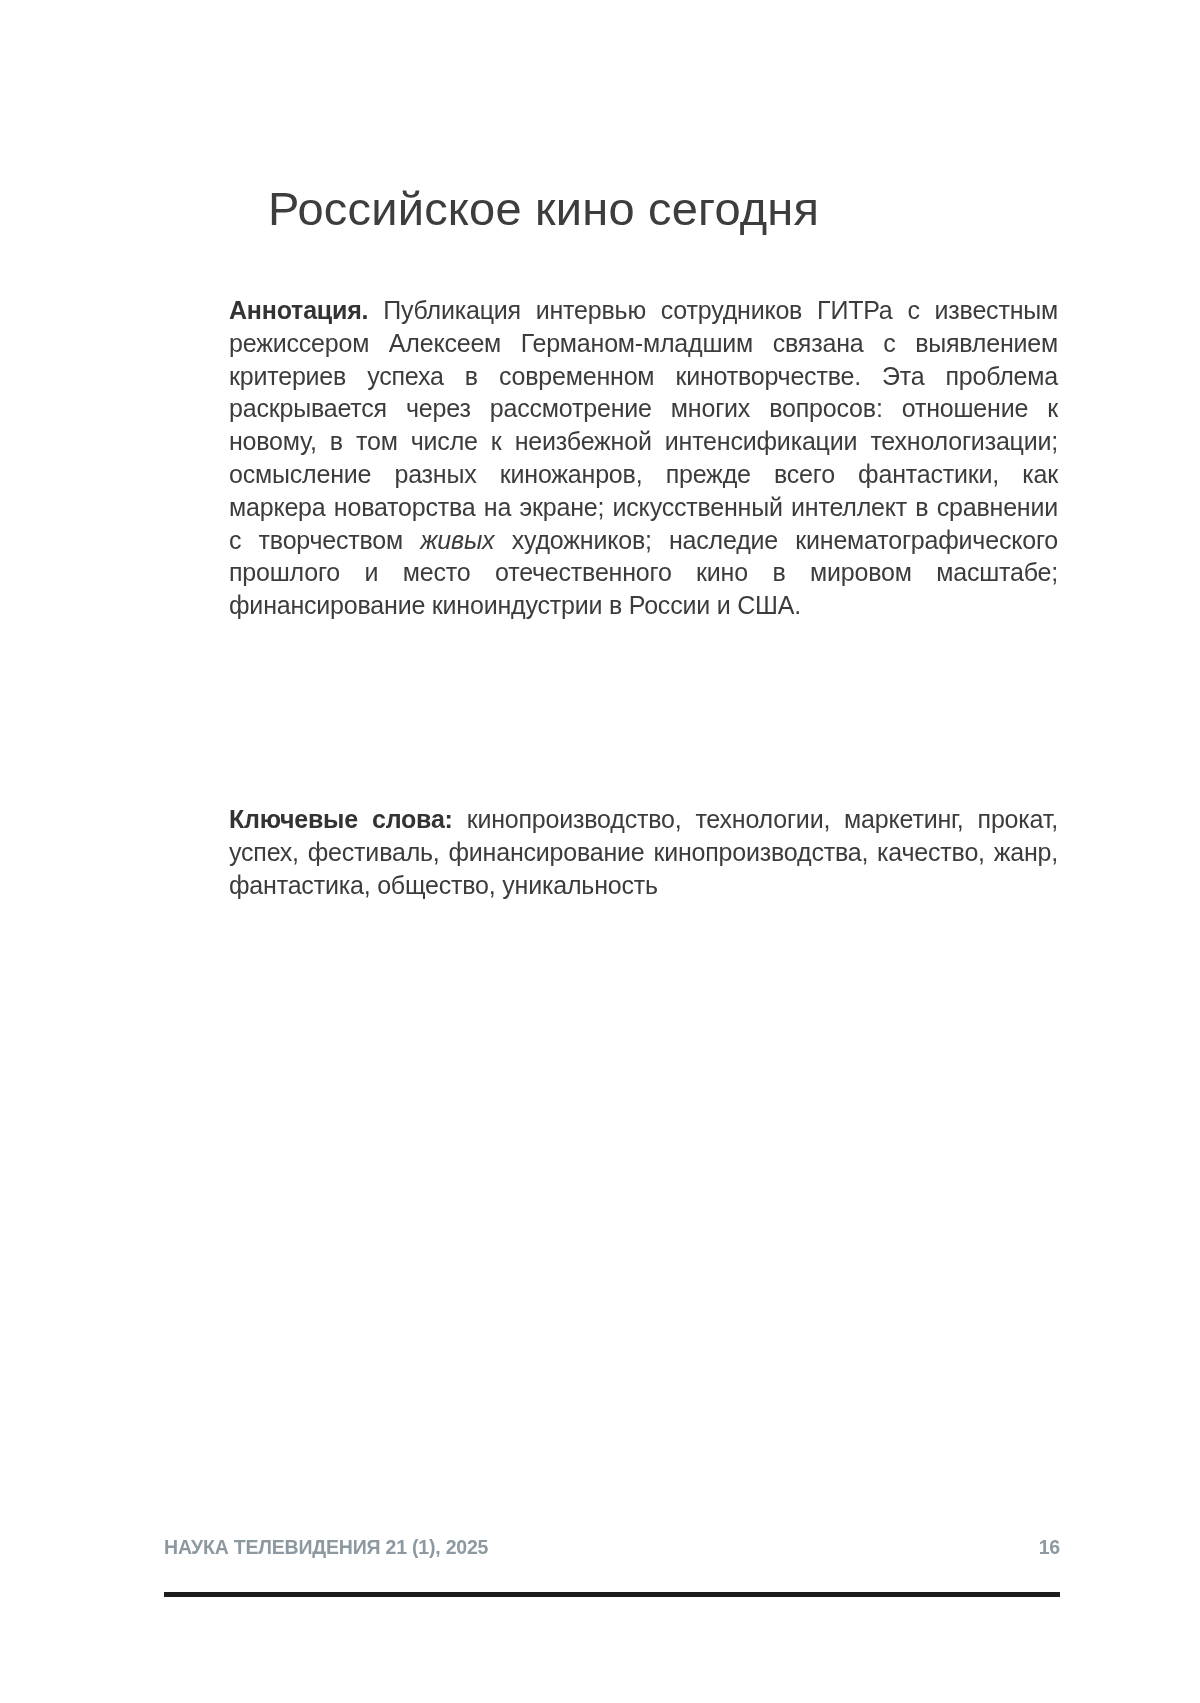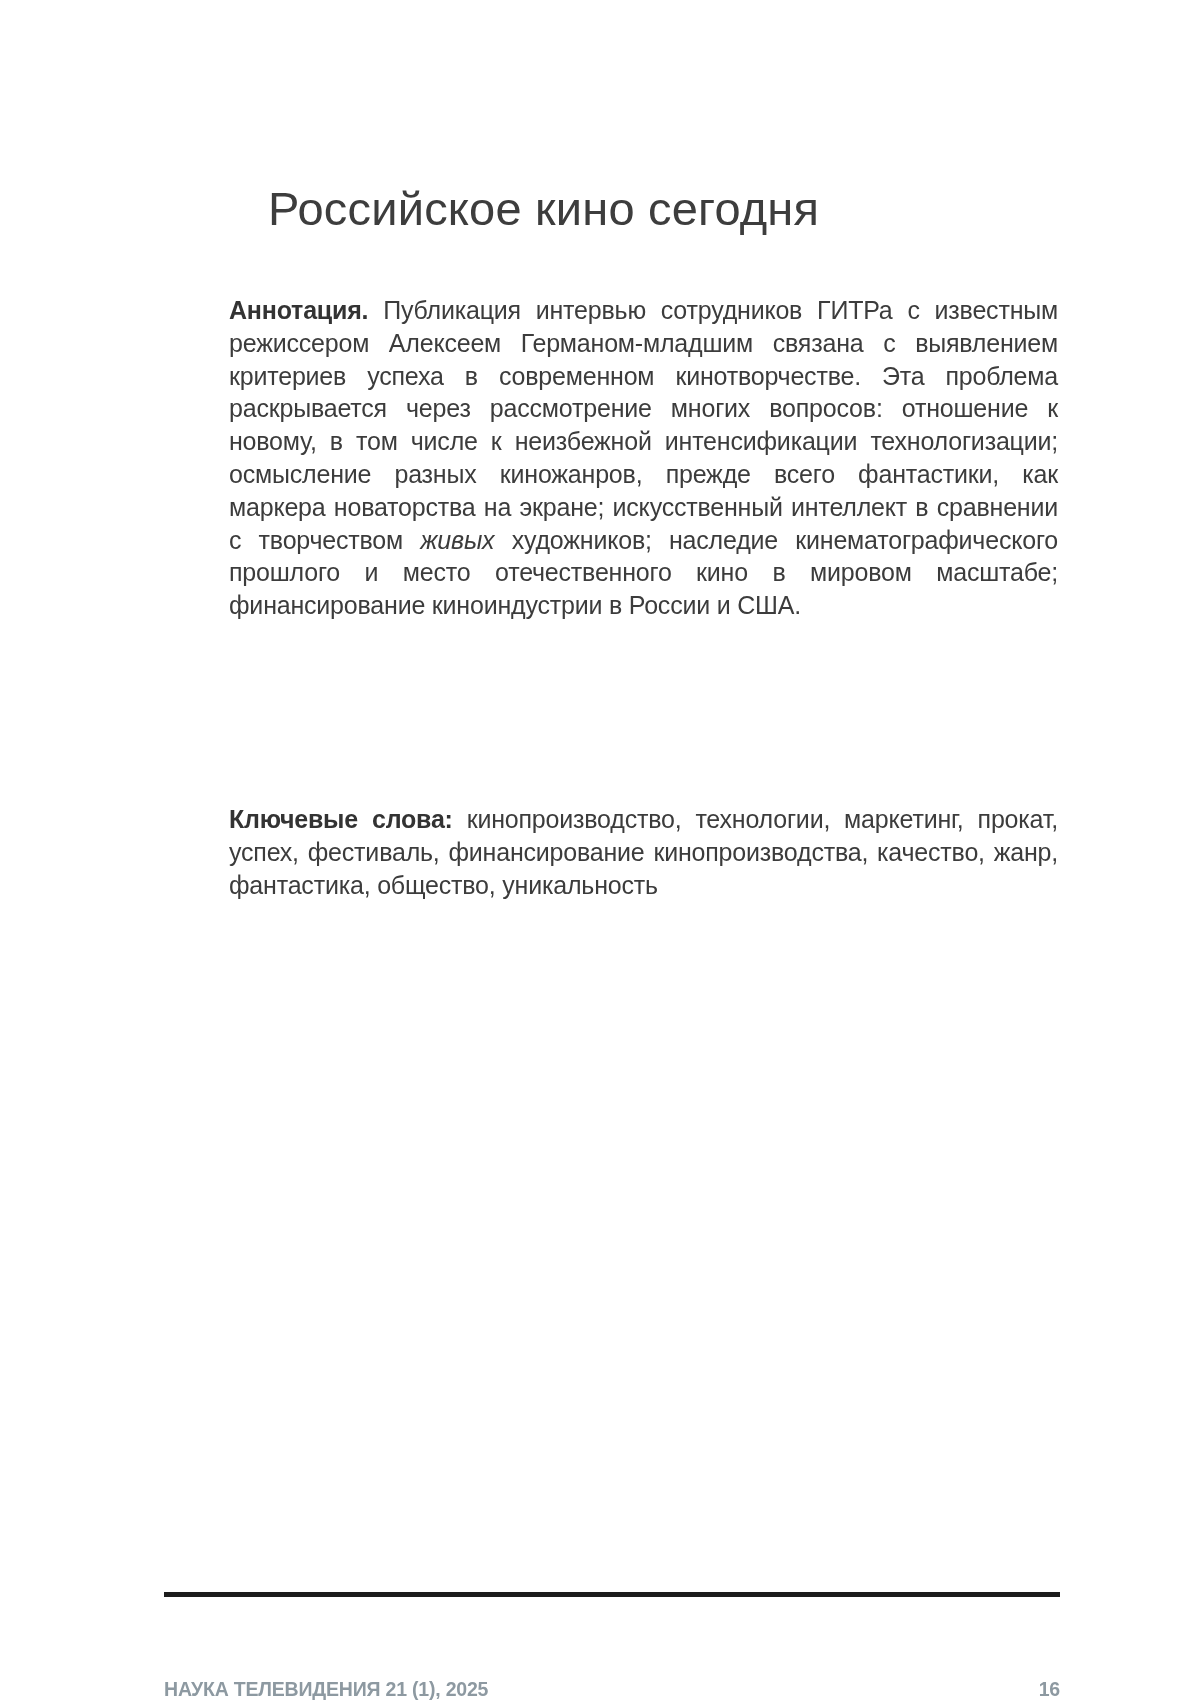--- a/index.html
+++ b/index.html
@@ -47,21 +47,21 @@
     position: absolute;
     left: 164px;
     top: 1592px;
     width: 896px;
     height: 5px;
     background: #1c1c1c;
   }
   .footer-row {
     position: absolute;
     left: 164px;
-    top: 1678px;
+    top: 1536px;
     width: 896px;
     display: flex;
     justify-content: space-between;
     align-items: flex-end;
     font-size: 19.5px;
     font-weight: 700;
     color: #8d99a1;
     letter-spacing: -0.2px;
     white-space: nowrap;
   }

